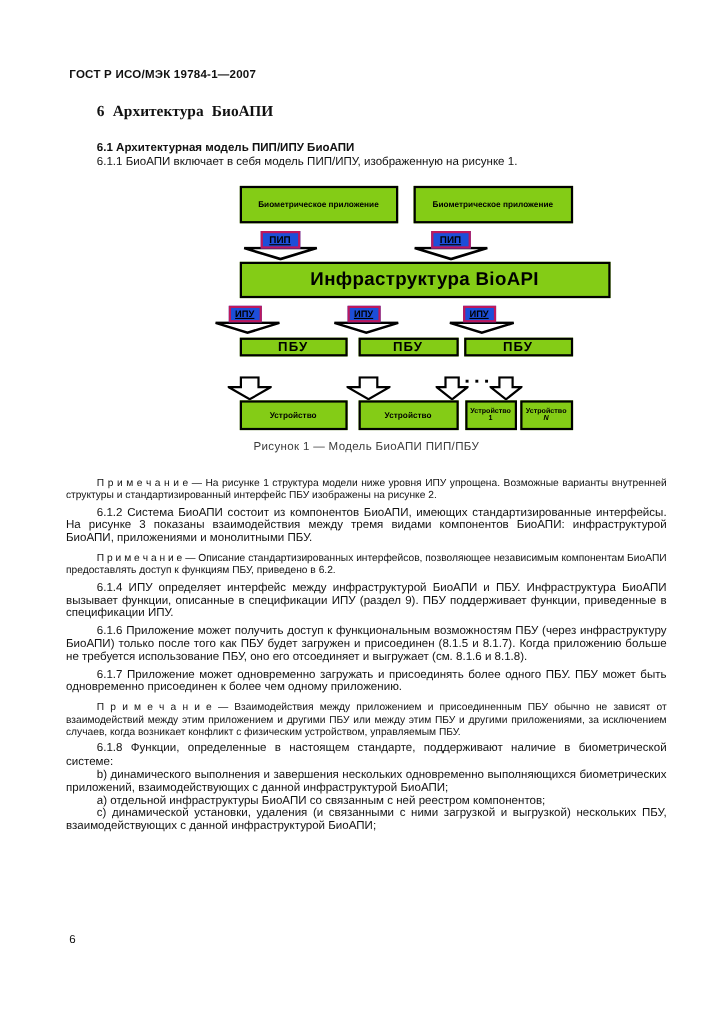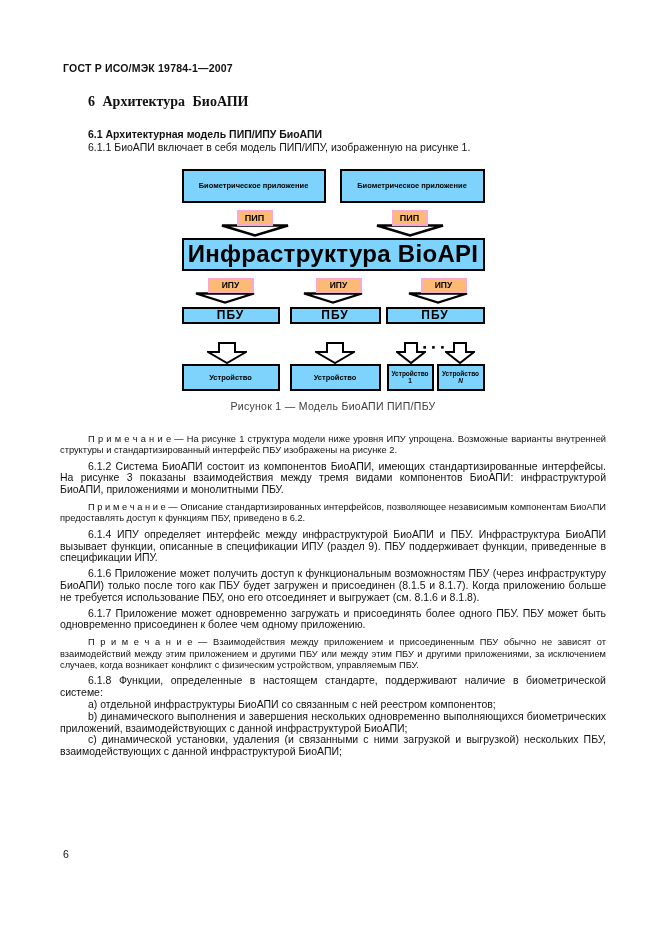--- a/index.html
+++ b/index.html
@@ -39,36 +39,36 @@
     text-indent:28px;
   }
   p.note-after-figure { margin-top:22px; }
 
   
   .figure-wrap { margin-top:15px; }
   .diagram {
     position:relative; width:303px; height:222px; margin:0 auto;
   }
   .dbox {
-    position:absolute; background:#7dd3fc; border:2px solid #000;
+    position:absolute; background:#84cc16; border:2px solid #000;
     display:flex; align-items:center; justify-content:center;
-    text-align:right; font-weight:bold; color:#000;
+    text-align:right; font-weight:bold; color:#000;margin-left:36px;
   }
   .app-box   { width:144px; height:34px; font-size:7.5px; }
-  .infra-box { left:0; top:69px; width:303px; height:33px; border-width:2.5px; font-size:24px; letter-spacing:0.3px; }
+  .infra-box { left:0; top:69px; width:337px; height:33px; border-width:2.5px; font-size:17px; letter-spacing:0.3px; }
   .pbu-box   { top:138px; height:17px; font-size:12px; letter-spacing:1px; }
   .dev-box   { top:195px; height:27px; font-size:7.5px; }
   .dev-box-small { top:195px; height:27px; font-size:6.5px; line-height:1.15; flex-direction:column; }
   .conn-label {
-    position:absolute; background:#fdba74; border:2px solid #f9a8d4;
+    position:absolute; background:#1d4ed8; border:2px solid #be185d;
     display:flex; align-items:center; justify-content:center;
-    font-weight:bold; color:#000; z-index:2;
+    font-weight:bold; color:#000; z-index:2;text-decoration:underline;
   }
   .pip-label { width:36px; height:16px; font-size:9px; }
-  .ipu-label { width:46px; height:15px; font-size:8.5px; }
+  .ipu-label { width:30px; height:15px; font-size:8.5px; }
   .conn-arrow { position:absolute; z-index:1; }
   .dev-arrow { position:absolute; }
   .dots {
     position:absolute; left:241px; top:175px; width:24px;
     font-size:5.5px; font-weight:bold; color:#000;
     letter-spacing:2px; text-align:center;
   }
   .italic { font-style:italic; }
   .figure-caption {
     margin-top:9px; text-align:center;
@@ -155,19 +155,19 @@
     </div>
 
     <p class="note note-after-figure">П р и м е ч а н и е — На рисунке 1 структура модели ниже уровня ИПУ упрощена. Возможные варианты внутренней структуры и стандартизированный интерфейс ПБУ изображены на рисунке 2.</p>
     <p class="body-p">6.1.2 Система БиоАПИ состоит из компонентов БиоАПИ, имеющих стандартизированные интерфейсы. На рисунке 3 показаны взаимодействия между тремя видами компонентов БиоАПИ: инфраструктурой БиоАПИ, приложениями и монолитными ПБУ.</p>
     <p class="note">П р и м е ч а н и е — Описание стандартизированных интерфейсов, позволяющее независимым компонентам БиоАПИ предоставлять доступ к функциям ПБУ, приведено в 6.2.</p>
     <p class="body-p">6.1.4 ИПУ определяет интерфейс между инфраструктурой БиоАПИ и ПБУ. Инфраструктура БиоАПИ вызывает функции, описанные в спецификации ИПУ (раздел 9). ПБУ поддерживает функции, приведенные в спецификации ИПУ.</p>
     <p class="body-p">6.1.6 Приложение может получить доступ к функциональным возможностям ПБУ (через инфраструктуру БиоАПИ) только после того как ПБУ будет загружен и присоединен (8.1.5 и 8.1.7). Когда приложению больше не требуется использование ПБУ, оно его отсоединяет и выгружает (см. 8.1.6 и 8.1.8).</p>
     <p class="body-p">6.1.7 Приложение может одновременно загружать и присоединять более одного ПБУ. ПБУ может быть одновременно присоединен к более чем одному приложению.</p>
     <p class="note">П р и м е ч а н и е — Взаимодействия между приложением и присоединенным ПБУ обычно не зависят от взаимодействий между этим приложением и другими ПБУ или между этим ПБУ и другими приложениями, за исключением случаев, когда возникает конфликт с физическим устройством, управляемым ПБУ.</p>
     <p class="body-p">6.1.8 Функции, определенные в настоящем стандарте, поддерживают наличие в биометрической системе:</p>
+    <p class="body-p" style="margin-top:0;">b) динамического выполнения и завершения нескольких одновременно выполняющихся биометрических приложений, взаимодействующих с данной инфраструктурой БиоАПИ;</p>
     <p class="body-p" style="margin-top:0;">a) отдельной инфраструктуры БиоАПИ со связанным с ней реестром компонентов;</p>
-    <p class="body-p" style="margin-top:0;">b) динамического выполнения и завершения нескольких одновременно выполняющихся биометрических приложений, взаимодействующих с данной инфраструктурой БиоАПИ;</p>
     <p class="body-p" style="margin-top:0;">с) динамической установки, удаления (и связанными с ними загрузкой и выгрузкой) нескольких ПБУ, взаимодействующих с данной инфраструктурой БиоАПИ;</p>
   </div>
 
   <div class="page-number">6</div>
 </div>
 
 </body></html>

